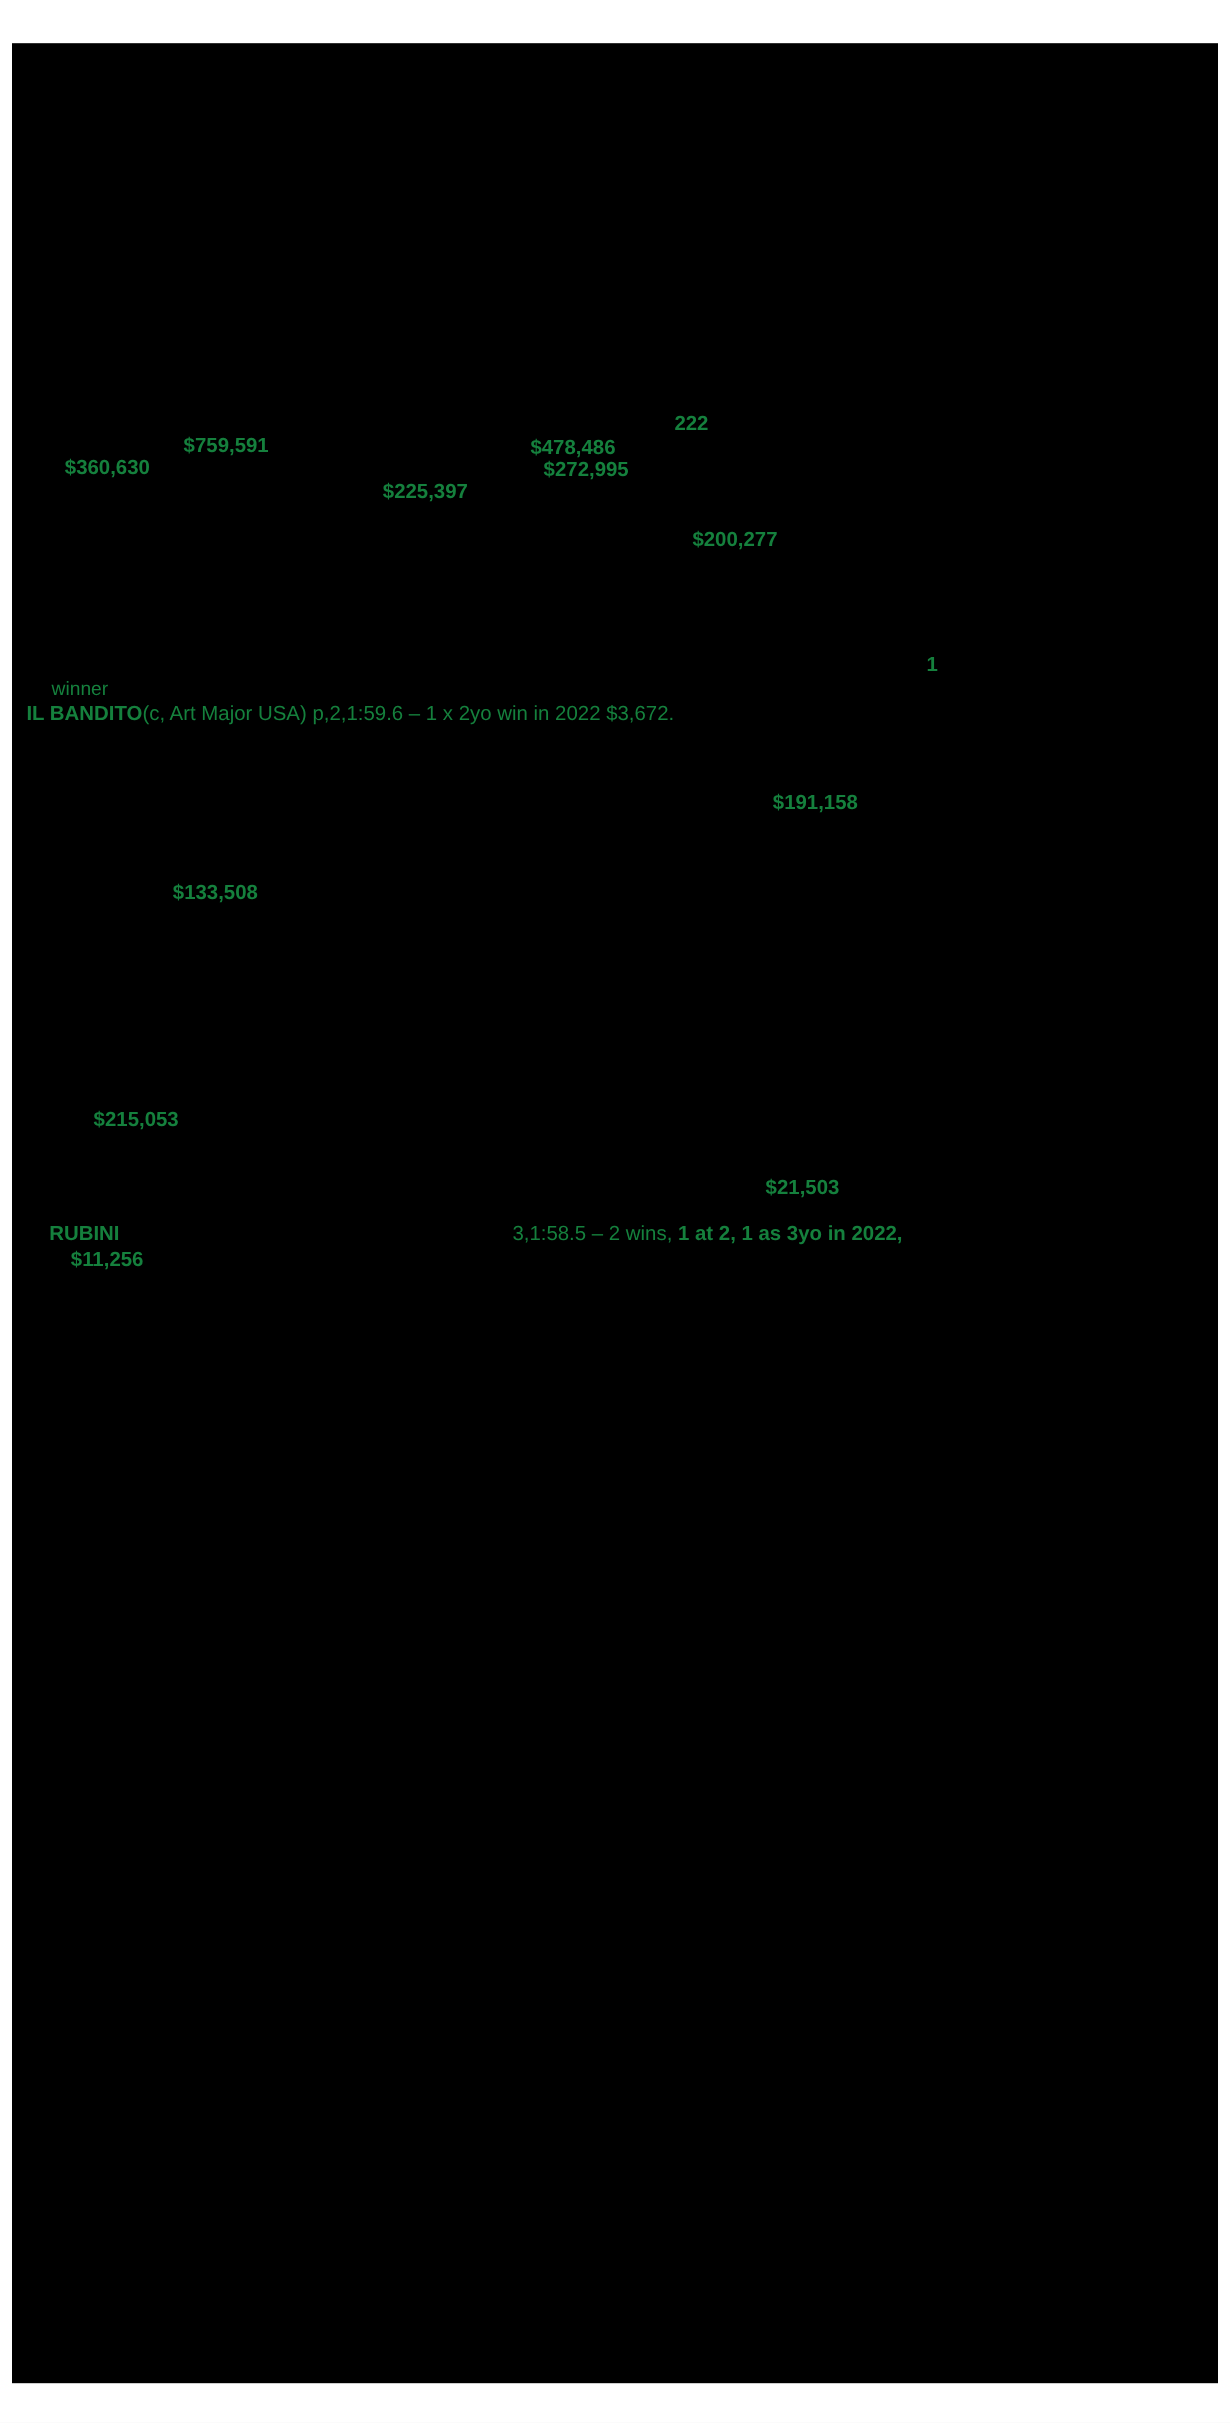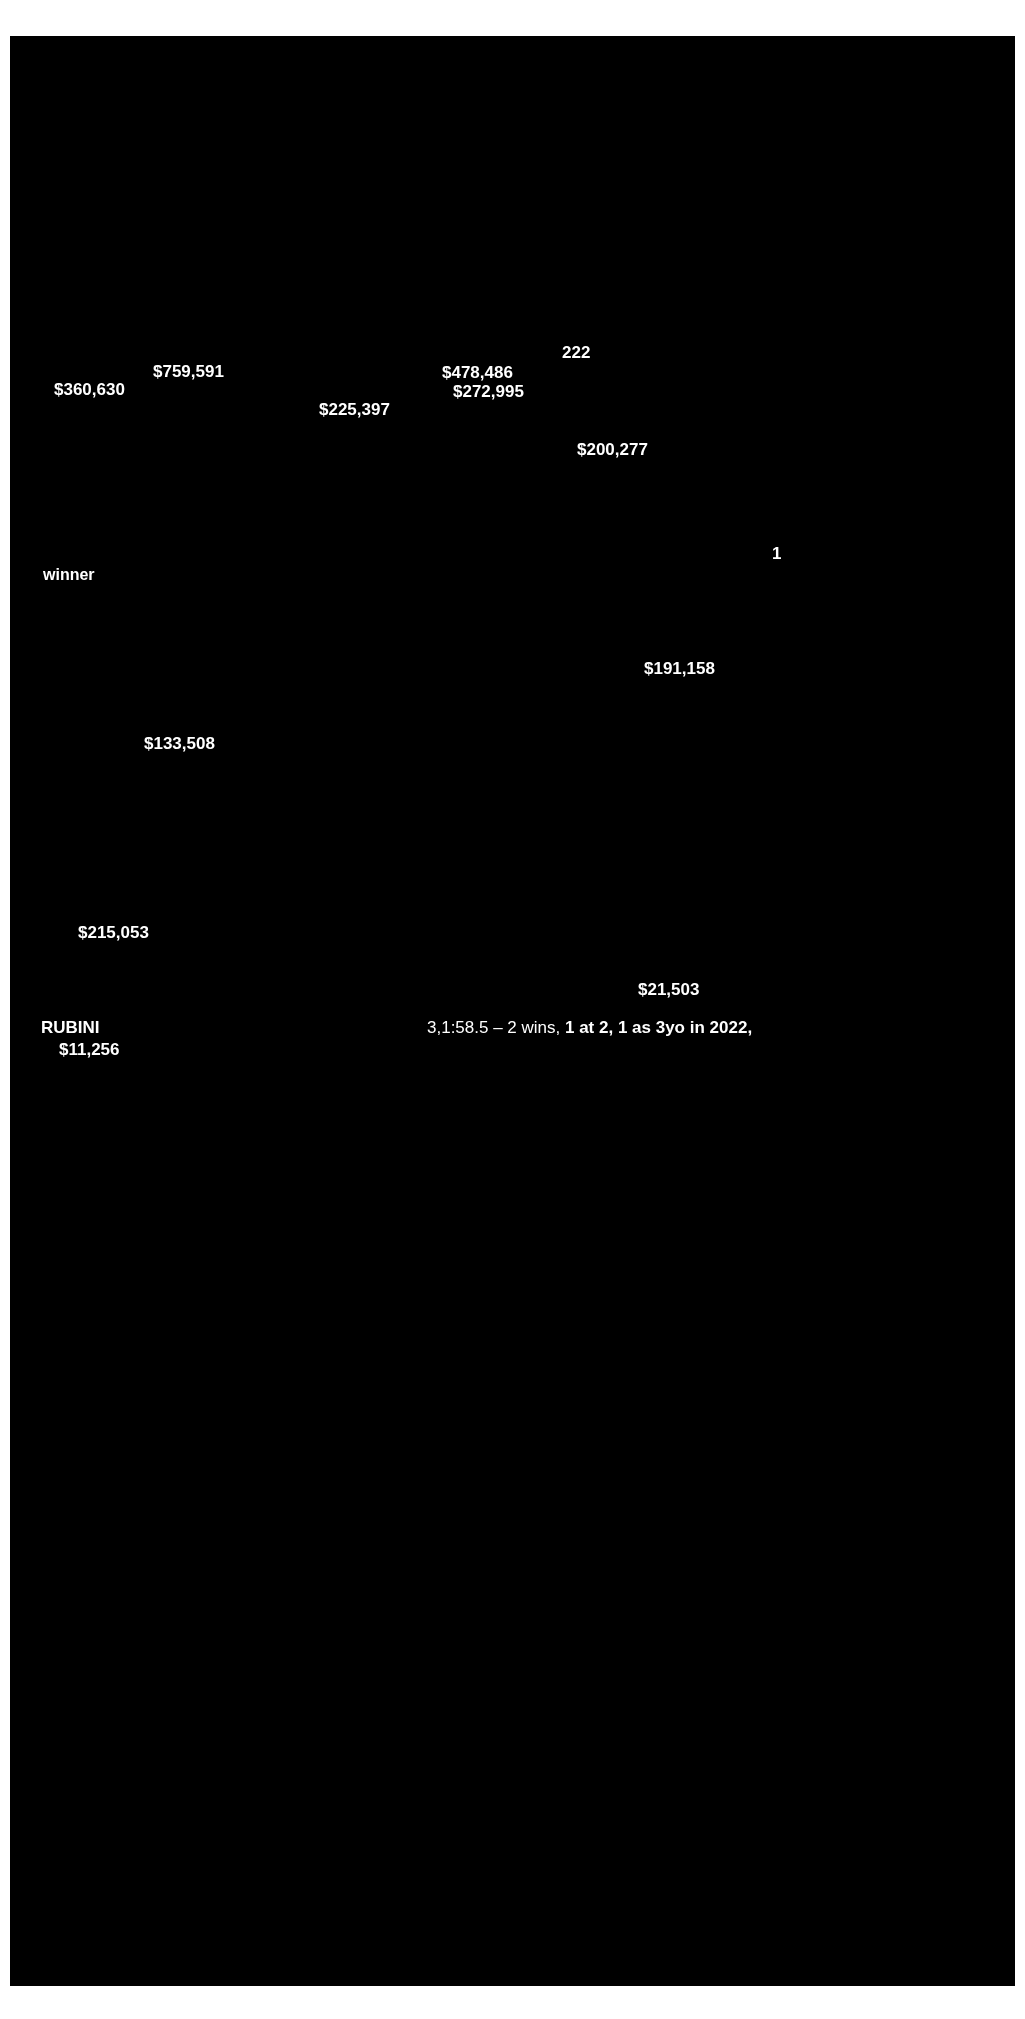--- a/index.html
+++ b/index.html
@@ -18,26 +18,26 @@
   #sheet {
     position: absolute;
     left: 10px;
     top: 36px;
     width: 1005px;
     height: 1950px;
     background: #000000;
   }
   .txt {
     position: absolute;
-    color: #ffffff;
+    color: #15803d;
     white-space: nowrap;
     line-height: 1;
   }
   .bold { font-weight: bold; }
-  .reg  { font-weight: bold; }
+  .reg  { font-weight: normal; }
   .amt  { font-weight: bold; font-size: 17px; }
   .small { font-size: 16px; }
   .line-mixed { font-size: 17px; }
   .line-mixed b { font-weight: bold; }
 </style>
 </head>
 <body>
 
 <div id="page">
   <div id="sheet">
@@ -53,20 +53,23 @@
     <span class="txt amt" style="left:443px; top:347px;">$272,995</span>
 
     <span class="txt amt" style="left:552px; top:308px;">222</span>
 
     <span class="txt amt" style="left:567px; top:365px;margin-top:40px;">$200,277</span>
 
     <span class="txt amt" style="left:762px; top:509px;">1</span>
 
     <span class="txt reg small" style="left:33px; top:531px;">winner</span>
 
+    <span class="txt line-mixed" style="left:12px; top:550px;">
+      <b>IL BANDITO</b><span style="font-weight:normal;">(c, Art Major USA) p,2,1:59.6 – 1 x 2yo win in 2022 $3,672.</span>
+    </span>
 
     <span class="txt amt" style="left:634px; top:624px;">$191,158</span>
 
     <span class="txt amt" style="left:107px; top:699px;margin-left:27px;">$133,508</span>
 
     <span class="txt amt" style="left:68px; top:888px;">$215,053</span>
 
     <span class="txt amt" style="left:628px; top:945px;">$21,503</span>
 
     <span class="txt bold line-mixed" style="left:31px; top:983px;">RUBINI</span>

